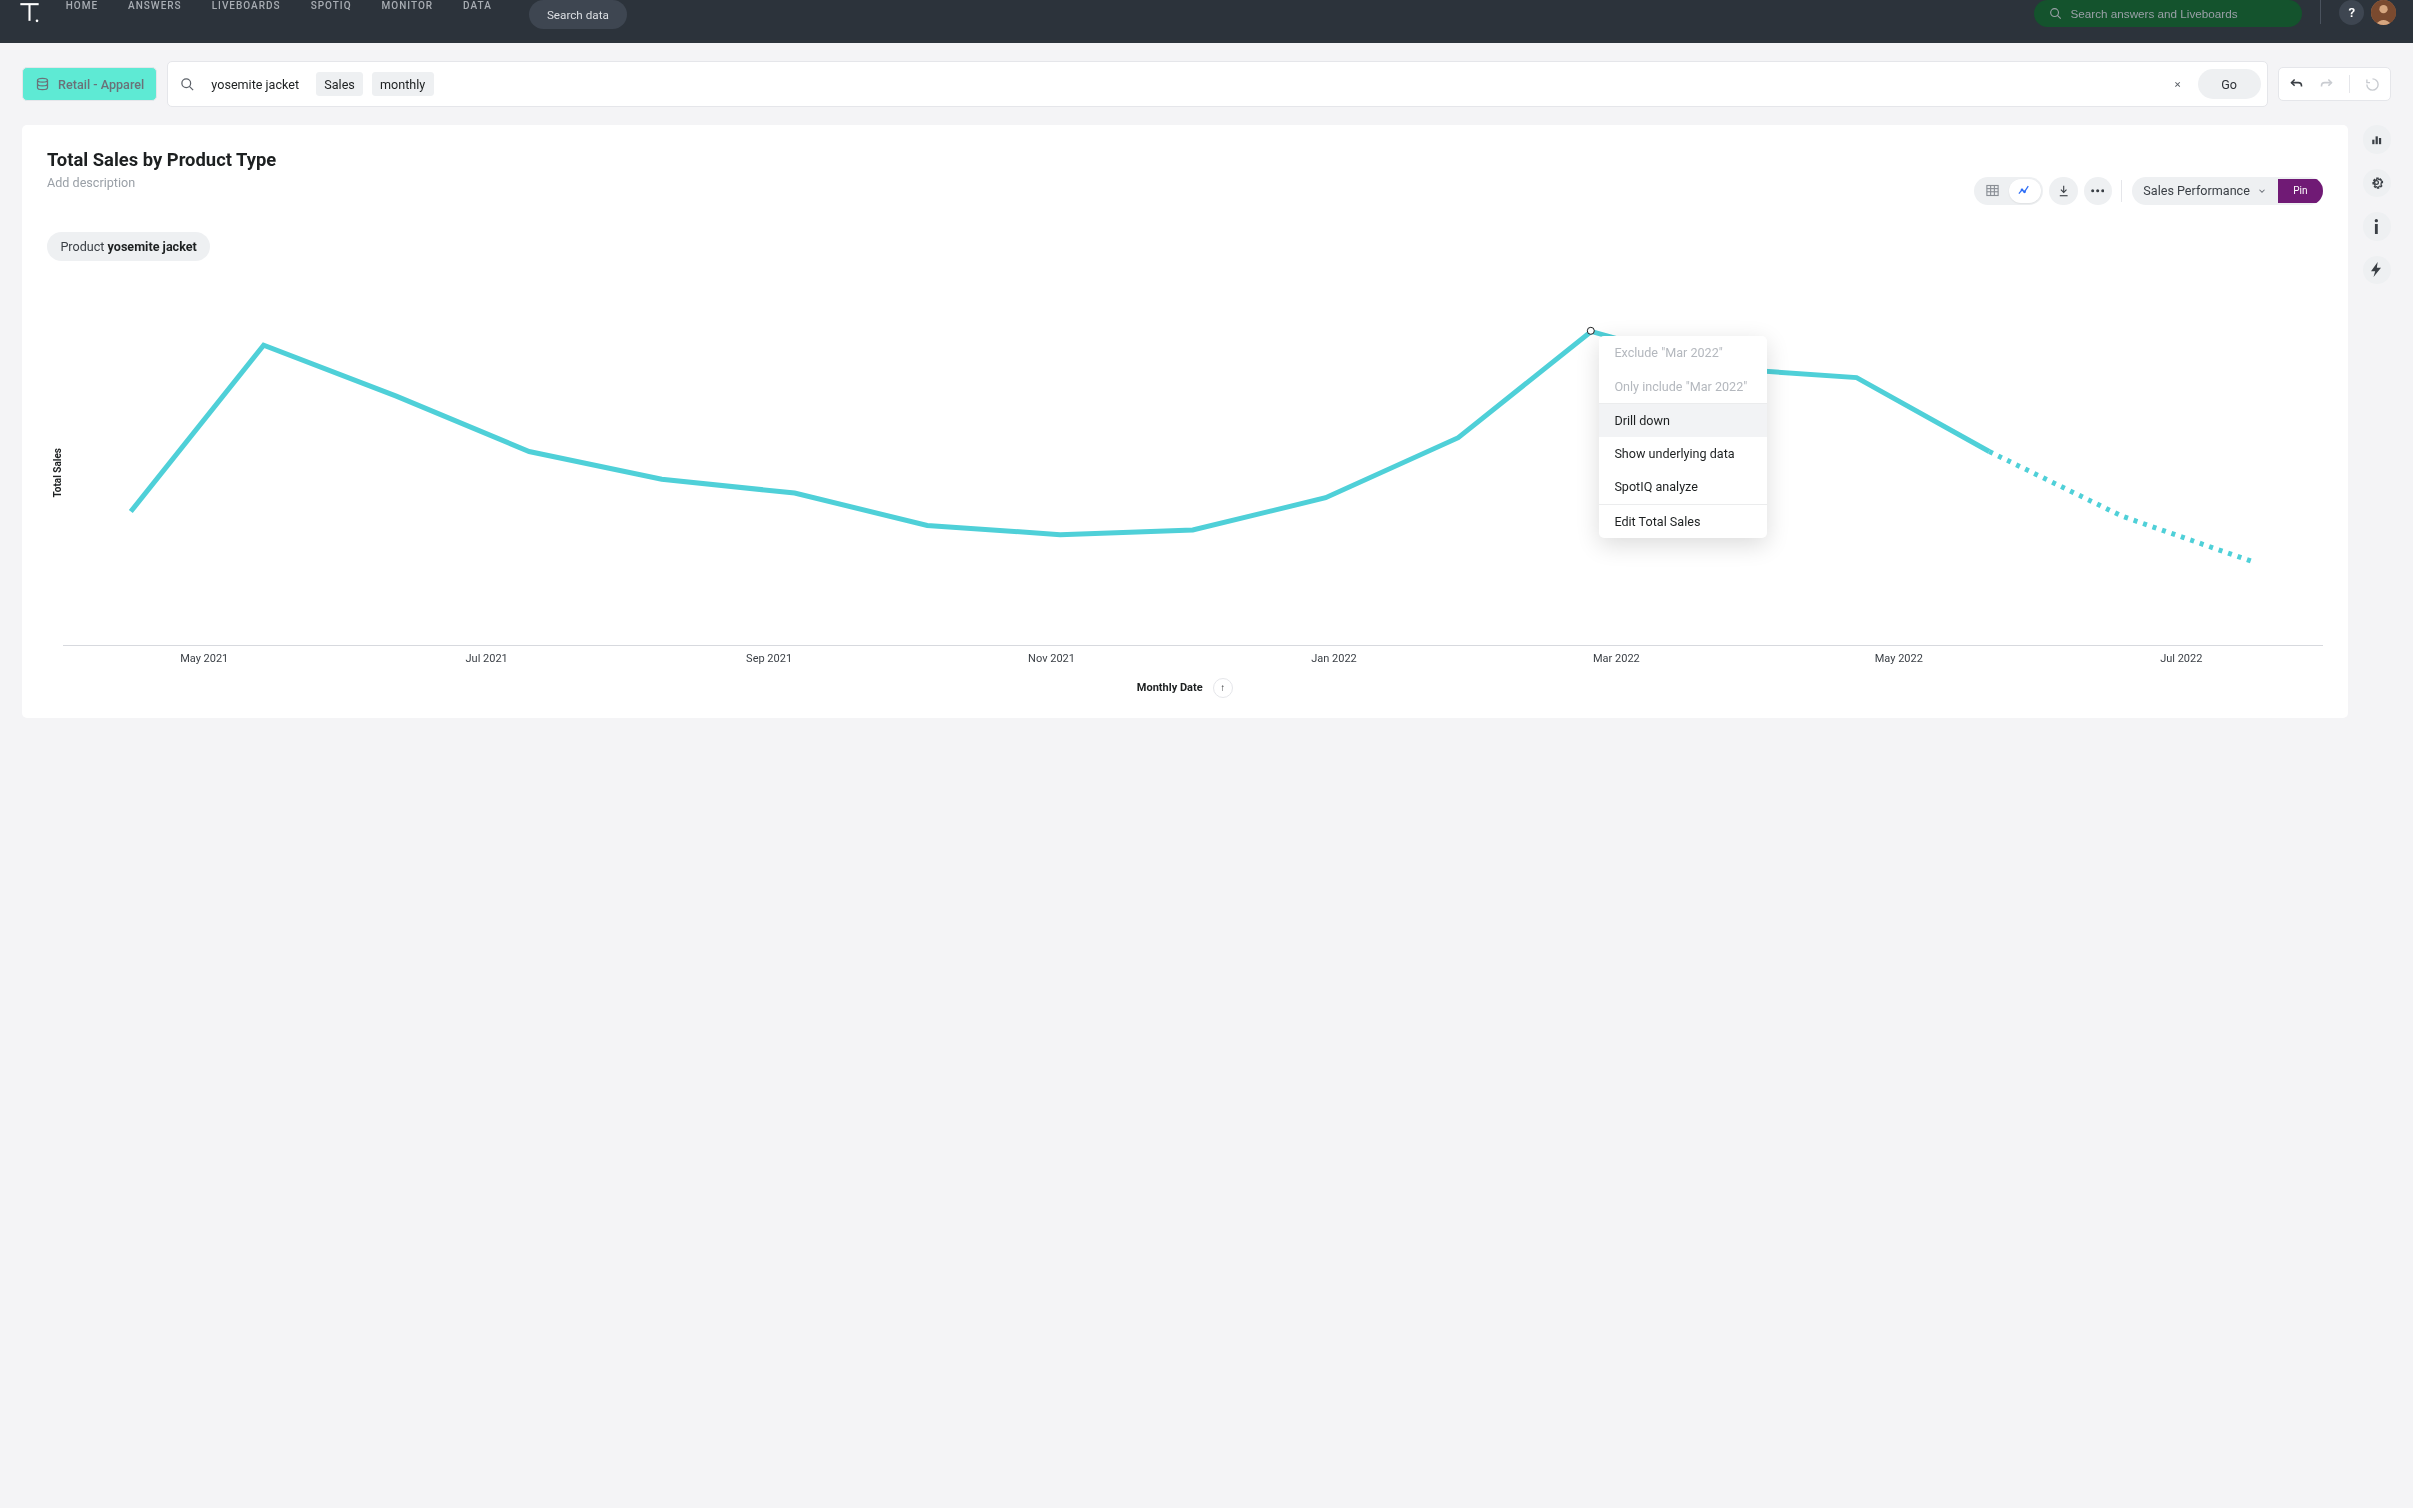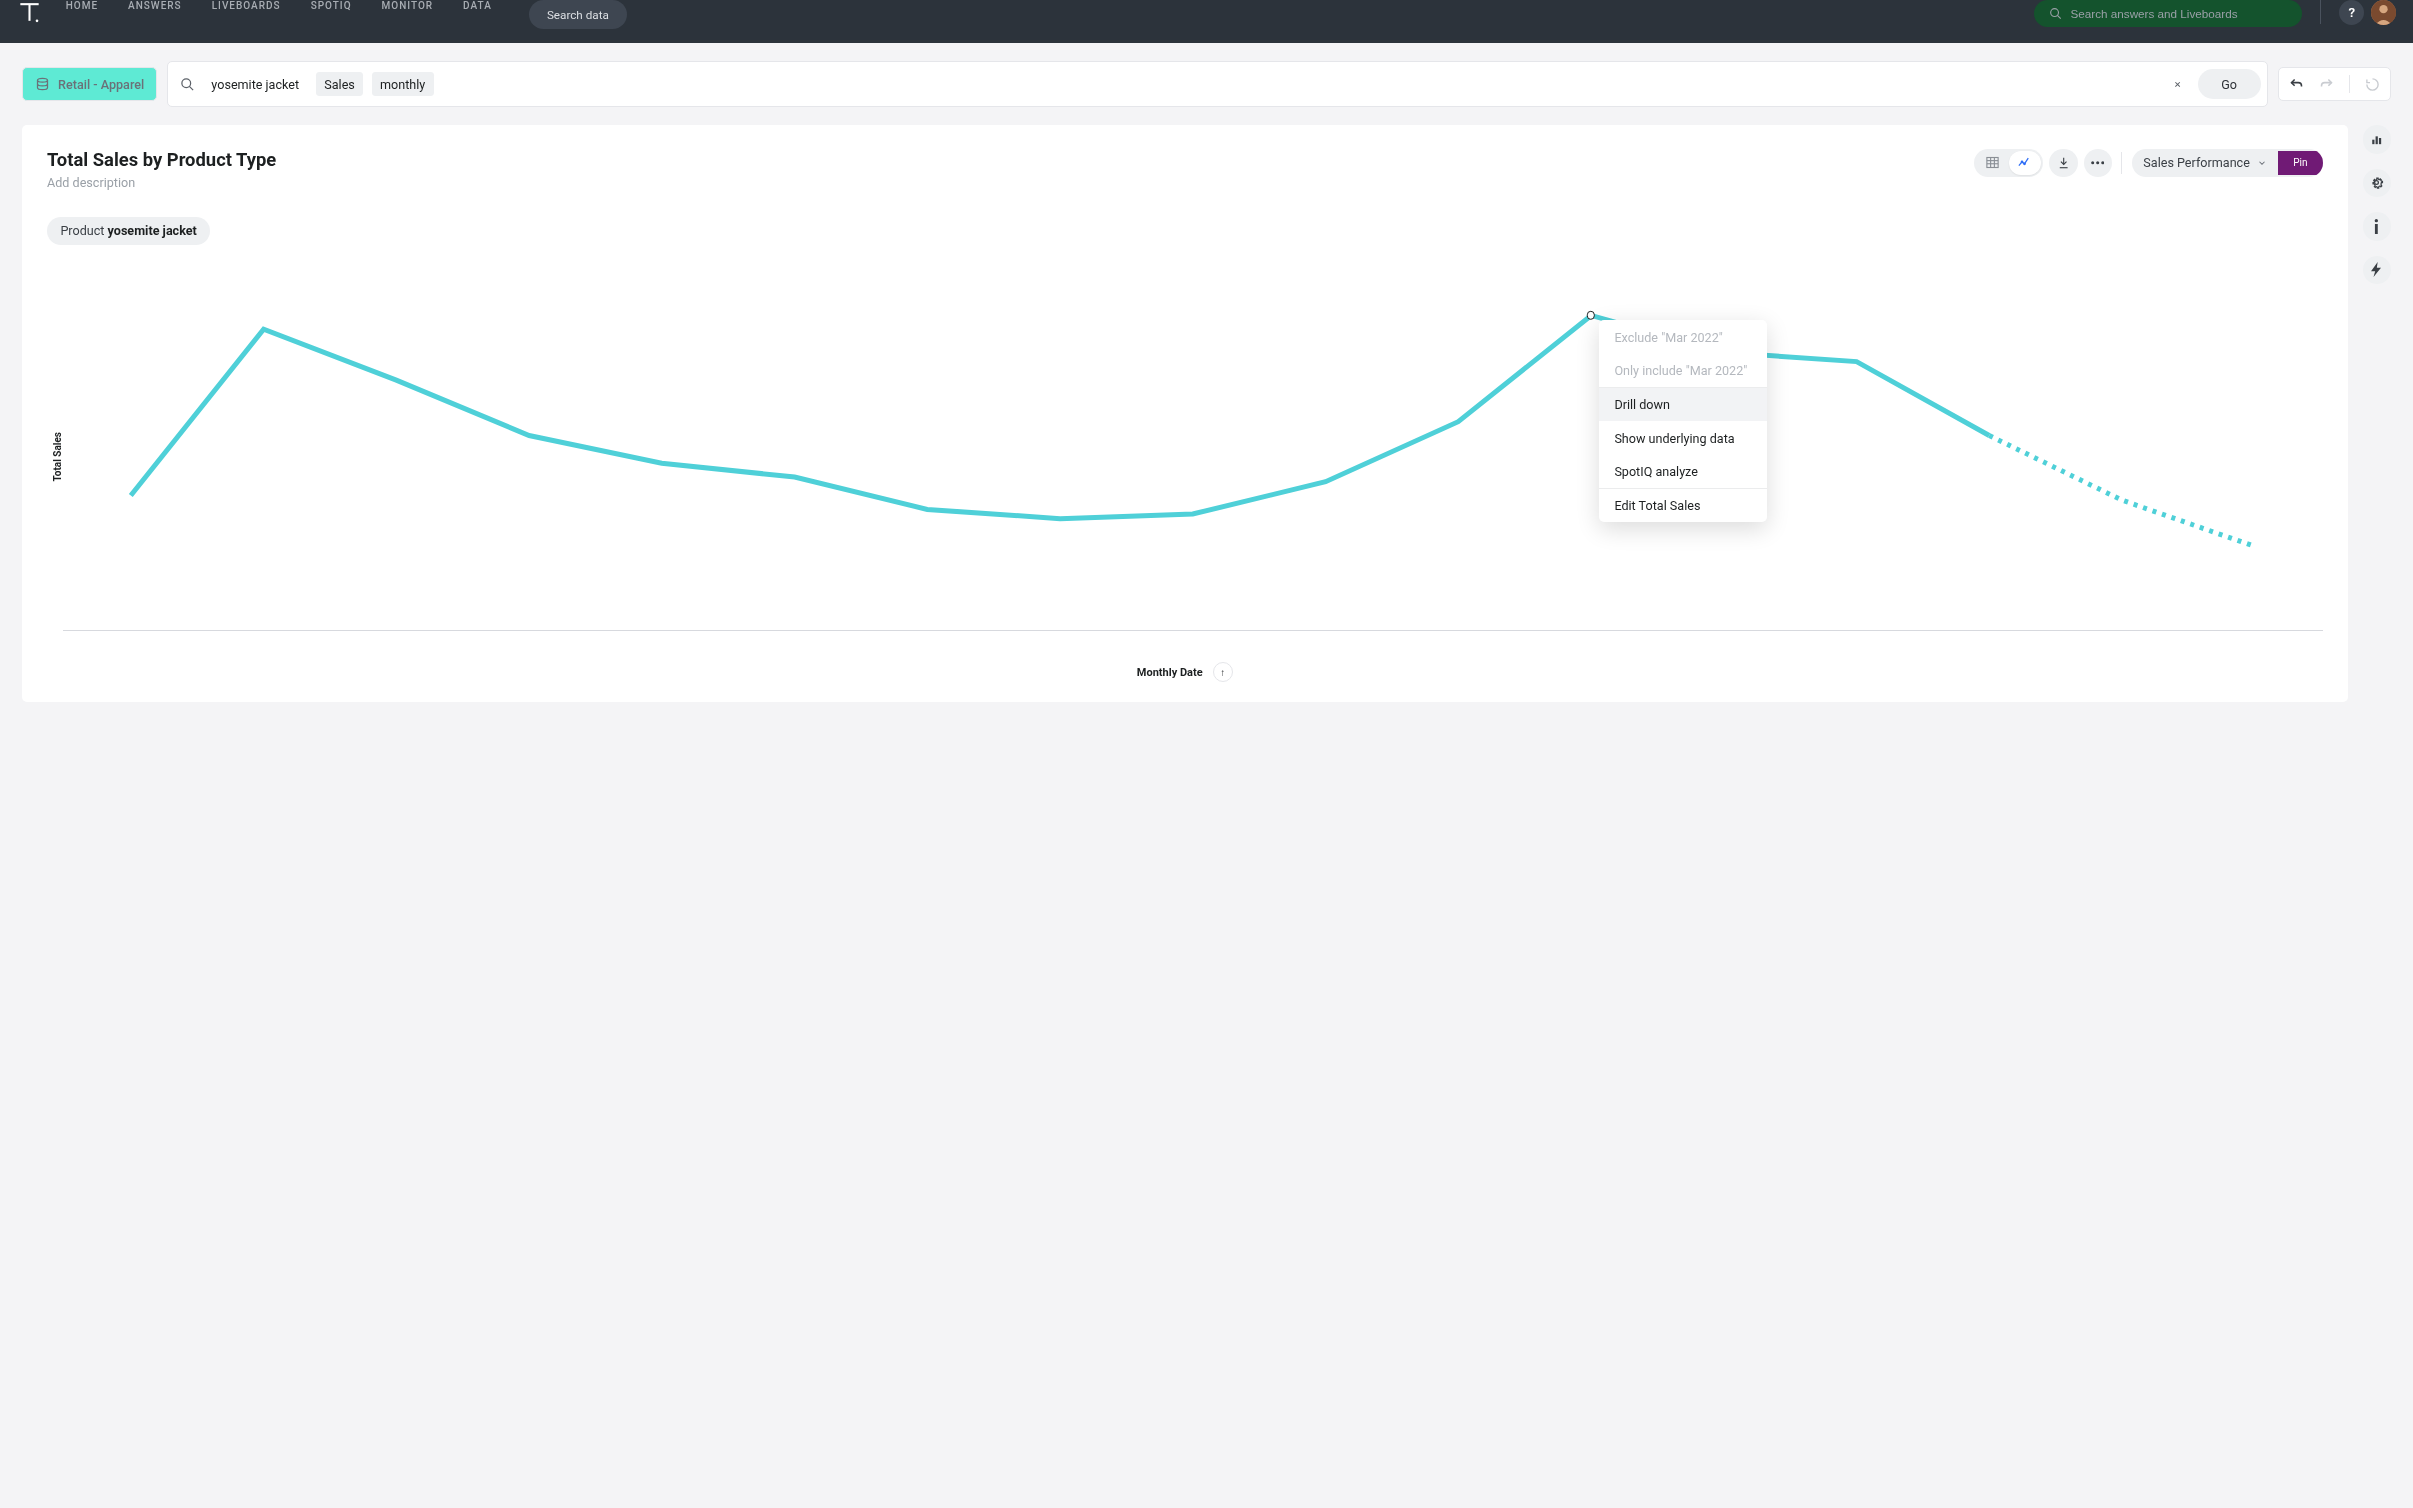--- a/index.html
+++ b/index.html
@@ -160,21 +160,21 @@
   width: 28.5px; height: 28.5px;
   border-radius: 50%;
   background: #eef0f2;
   display: flex; align-items: center; justify-content: center;
   cursor: pointer; color: #3a3f45;
 }
 .canvas-header { display: flex; align-items: flex-start; }
 .title-block .title { font-size: 18.4px; font-weight: 700; }
 .title-block .desc { color: #9aa0a7; font-size: 12.6px; margin-top: 5px; cursor: text; }
 .header-spacer { flex: 1; }
-.actions { display: flex; align-items: center; gap: 6px; }
+.actions { display: flex; align-items: center; gap: 6px; margin-top: 28px; }
 .seg {
   background: #eef0f2;
   border-radius: 17px;
   padding: 2.5px;
   display: flex;
 }
 .seg-btn {
   padding: 4.2px 8.4px;
   border-radius: 15px;
   display: flex; align-items: center; justify-content: center;
@@ -434,20 +434,30 @@
       </div>
     </div>
 
     <div class="filter-chip">
       <span>Product </span><b>yosemite jacket</b>
     </div>
 
     <div class="chart-area">
       <div class="y-axis-label">Total Sales</div>
       <div class="plot" id="plot">
+        <div class="x-ticks">
+          <span>May 2021</span>
+          <span>Jul 2021</span>
+          <span>Sep 2021</span>
+          <span>Nov 2021</span>
+          <span>Jan 2022</span>
+          <span>Mar 2022</span>
+          <span>May 2022</span>
+          <span>Jul 2022</span>
+        </div>
       <svg viewBox="0 0 1000 1000" preserveAspectRatio="none">
             <path d="M30.0,637.5L88.8,187.5L147.5,325.0L206.3,475.0L265.0,550.0L323.8,587.5L382.5,675.0L441.3,700.0L500.0,687.5L558.8,600.0L617.5,437.5L676.3,150.0L735.0,250.0L793.8,275.0L852.5,475.0" fill="none" stroke="#4fd0d8" stroke-width="5" vector-effect="non-scaling-stroke"></path>
             <path d="M852.5,475.0L911.3,650.0L970.0,775.0" fill="none" stroke="#4fd0d8" stroke-width="5" stroke-dasharray="4 6" vector-effect="non-scaling-stroke"></path>
           </svg>
           <div class="point-marker" style="left: 67.625%; top: 15%;"></div>
           <div class="context-menu" style="left: calc(67.625% + 8.4px); top: calc(15% + 5px);">
             <div class="item disabled">Exclude "Mar 2022"</div>
             <div class="item disabled">Only include "Mar 2022"</div>
             <div class="sep"></div>
             <div class="item hover">Drill down</div>

